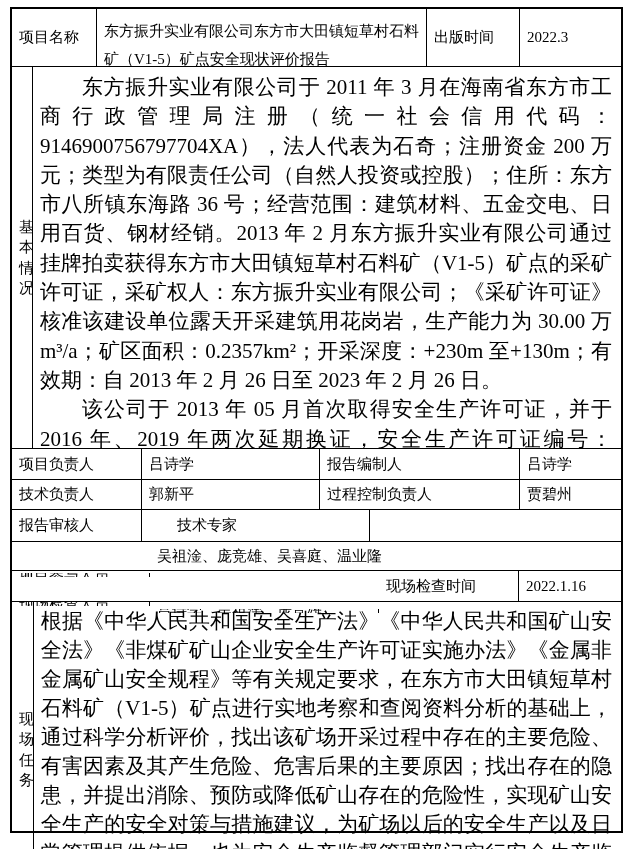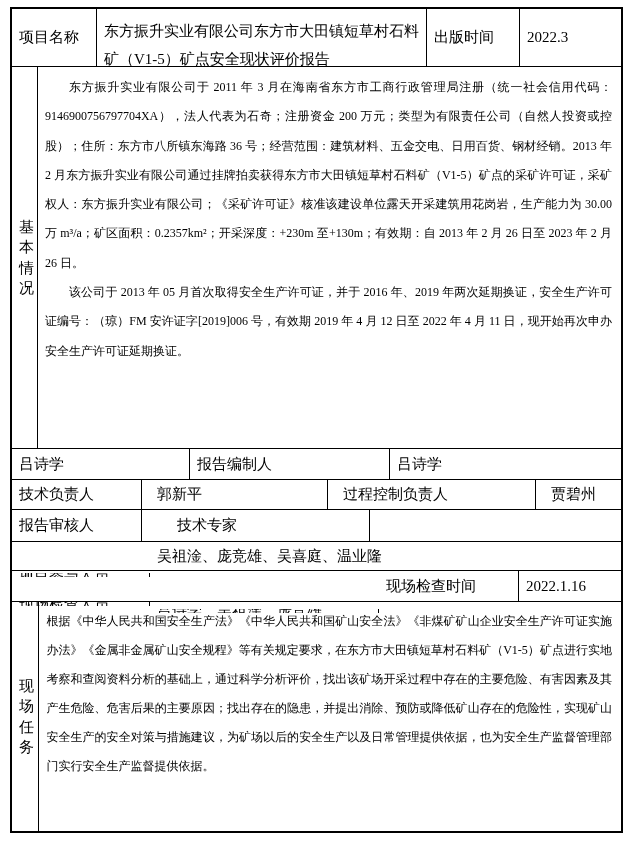--- a/index.html
+++ b/index.html
@@ -18,36 +18,36 @@
   .row:last-child { border-bottom:none; flex:1 1 auto; }
   .cell {
     border-right:1px solid #000; font-size:15px; line-height:1.35;
     display:flex; align-items:center; padding:2px 6px 2px 7px;
     overflow:hidden;
   }
   .cell:last-child { border-right:none; }
   .cell.grow { flex:1 1 auto; }
   
   .r1 { height:58px; } .r2 { height:382px; }
-  .r3 { height:31px; } .r4 { height:30px;gap:8px; } .r5 { height:32px;gap:28px; }
+  .r3 { height:31px; } .r4 { height:30px; } .r5 { height:32px;gap:28px; }
   .r6 { height:29px; } .r7 { height:31px; }
   
   .w-label1 { width:85px; }   
   .w-name   { width:330px; }  
   .w-pub    { width:93px; }   
   .w-label2 { width:130px; }  
   .w-val2   { width:178px; }  
   .w-label3 { width:200px; }  
   .w-label4 { width:138px;margin-top:31px; }  
   .w-val4   { width:229px;margin-top:38px; }  
   .w-time   { width:140px; }  
   
   .para-cell {
     display:block; text-align:justify; line-height:29.3px;
-    padding:6px 9px 0 7px; font-size:12px;
+    padding:6px 9px 0 7px; font-size:21px;
   }
   .para-cell p { text-indent:2em; }
   .para-cell.no-indent { line-height:29px; padding-top:5px; }
   .para-cell.no-indent p { text-indent:0; }
   .wrap2 { line-height:28px; padding-top:16px; padding-bottom:1px; }
 </style>
 </head>
 <body>
 
 <div class="page">
@@ -62,20 +62,21 @@
 
     <div class="row r2">
       <div class="cell w-label1">基本情况</div>
       <div class="cell grow para-cell">
         <p>东方振升实业有限公司于 2011 年 3 月在海南省东方市工商行政管理局注册（统一社会信用代码：9146900756797704XA），法人代表为石奇；注册资金 200 万元；类型为有限责任公司（自然人投资或控股）；住所：东方市八所镇东海路 36 号；经营范围：建筑材料、五金交电、日用百货、钢材经销。2013 年 2 月东方振升实业有限公司通过挂牌拍卖获得东方市大田镇短草村石料矿（V1-5）矿点的采矿许可证，采矿权人：东方振升实业有限公司；《采矿许可证》核准该建设单位露天开采建筑用花岗岩，生产能力为 30.00 万 m³/a；矿区面积：0.2357km²；开采深度：+230m 至+130m；有效期：自 2013 年 2 月 26 日至 2023 年 2 月 26 日。</p>
         <p>该公司于 2013 年 05 月首次取得安全生产许可证，并于 2016 年、2019 年两次延期换证，安全生产许可证编号：（琼）FM 安许证字[2019]006 号，有效期 2019 年 4 月 12 日至 2022 年 4 月 11 日，现开始再次申办安全生产许可证延期换证。</p>
       </div>
     </div>
 
     <div class="row r3">
+      <div class="cell w-label2">项目负责人</div>
       <div class="cell w-val2">吕诗学</div>
       <div class="cell w-label3">报告编制人</div>
       <div class="cell grow">吕诗学</div>
     </div>
 
     <div class="row r4">
       <div class="cell w-label2">技术负责人</div>
       <div class="cell w-val2">郭新平</div>
       <div class="cell w-label3">过程控制负责人</div>
       <div class="cell grow">贾碧州</div>

